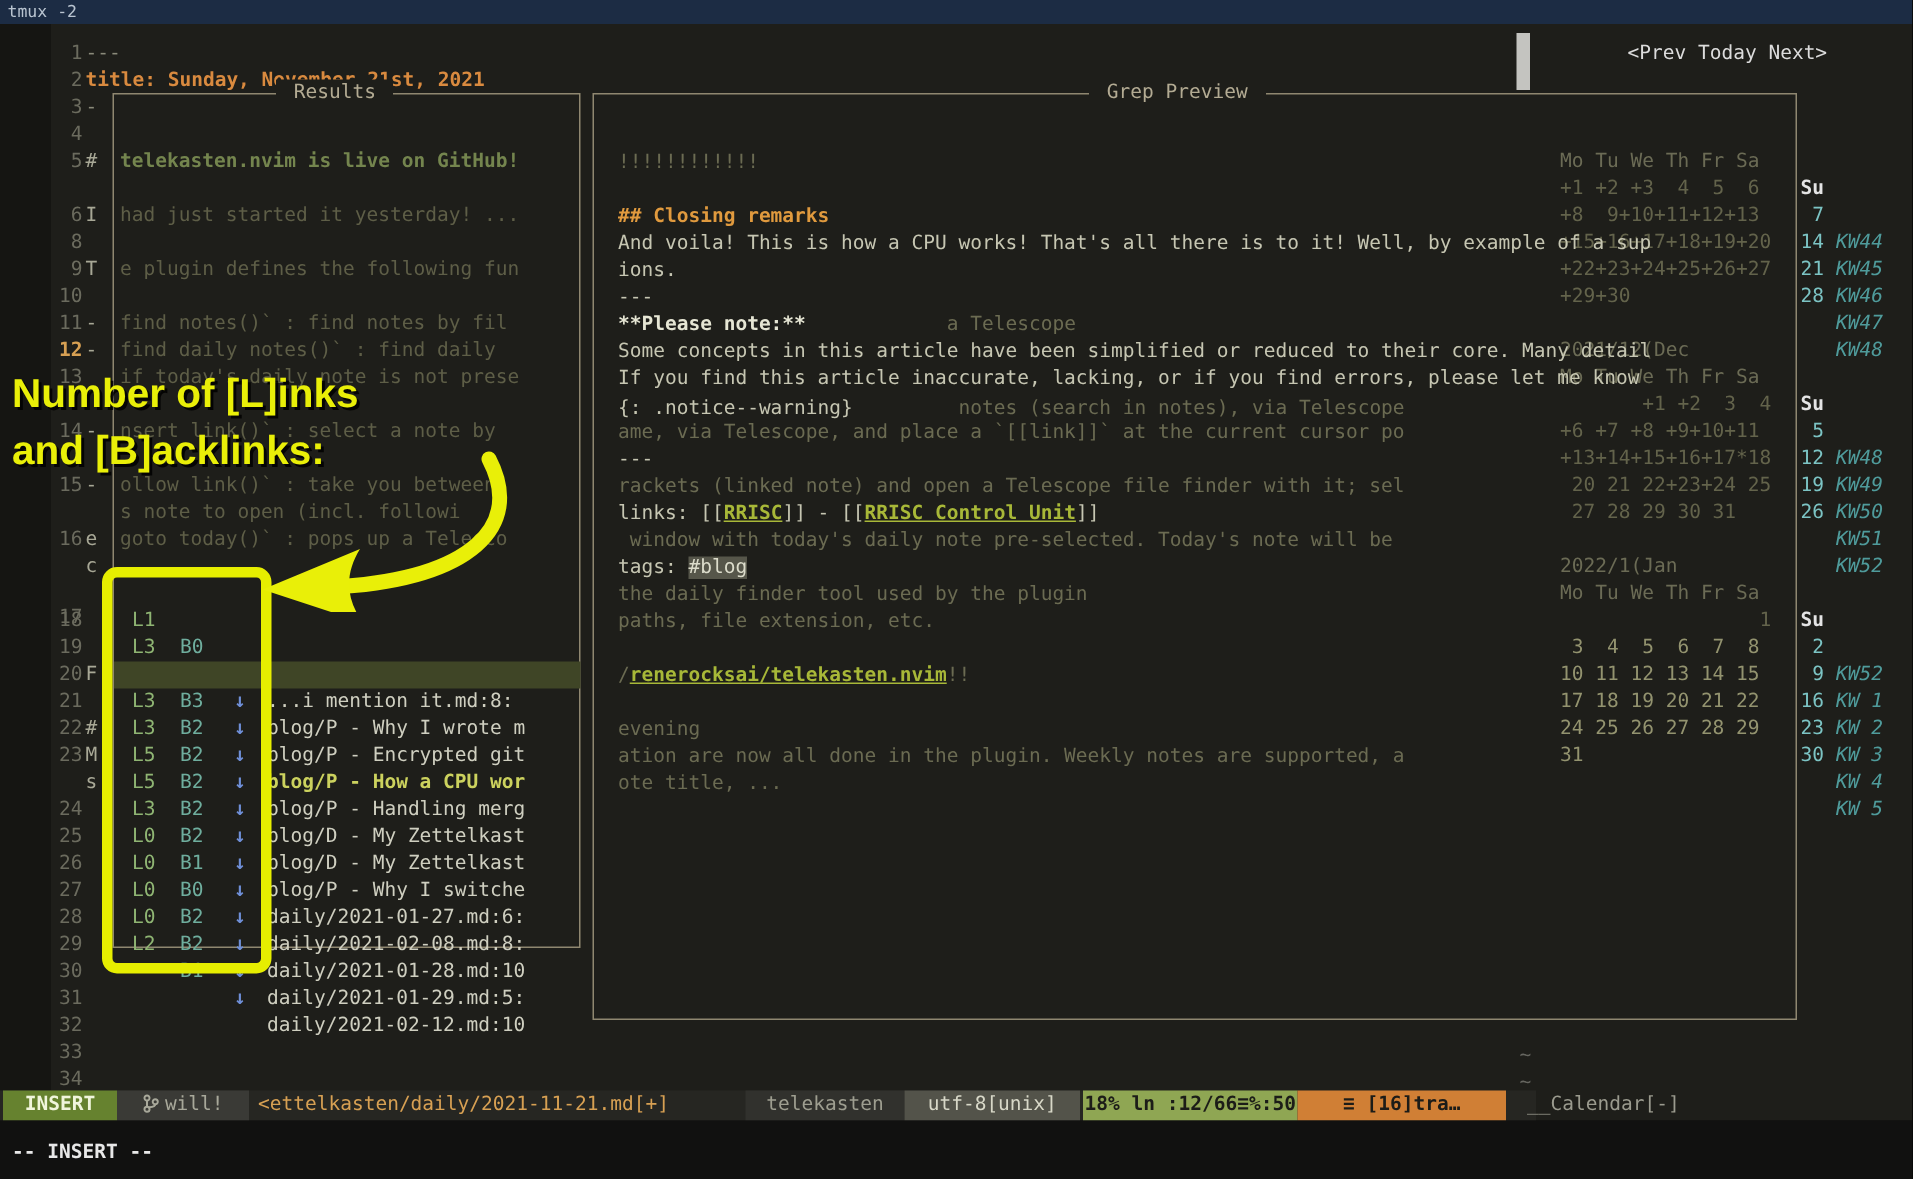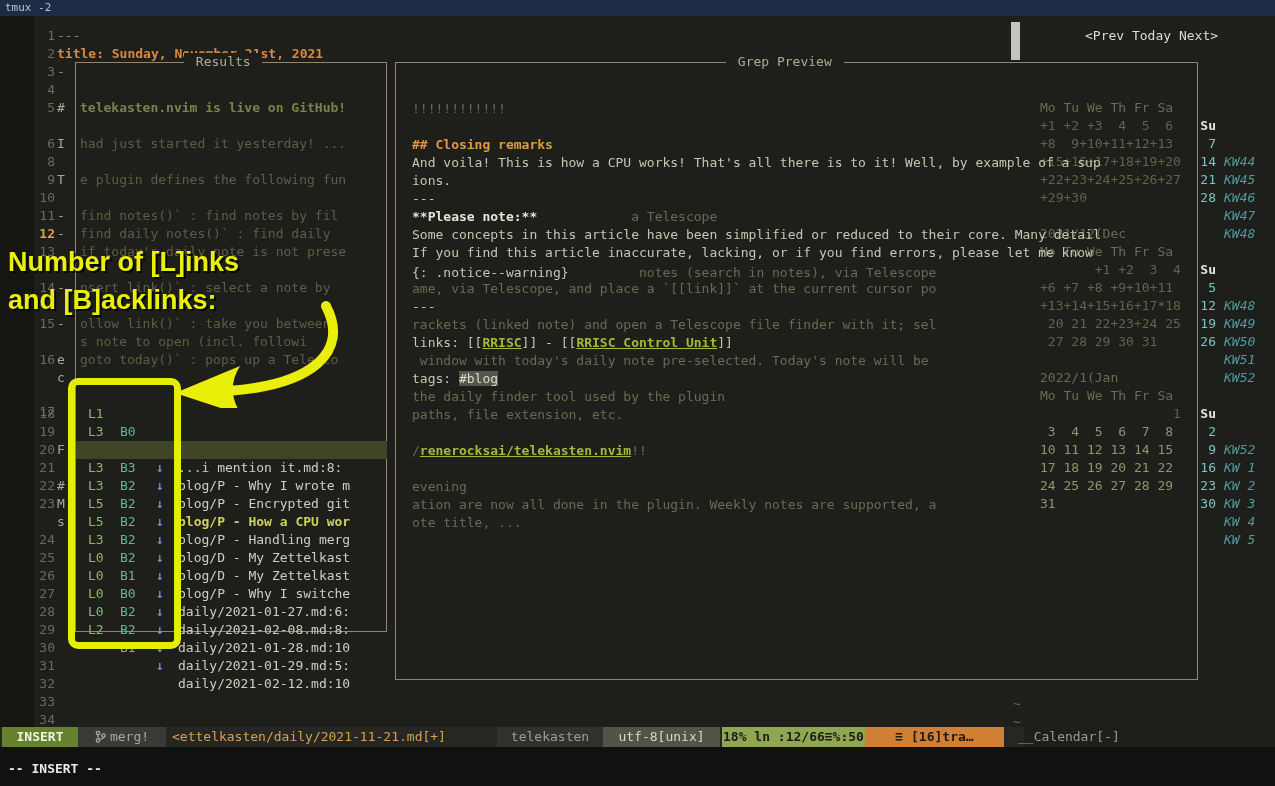--- a/index.html
+++ b/index.html
@@ -506,21 +506,21 @@
   
   <div class="sl">
     <span class="slseg sl-mode">INSERT</span>
     <span class="slseg sl-branch"><svg class="branch-icon" width="11" height="13" viewBox="0 0 11 13">
           <g fill="none" stroke="#a8a89a" stroke-width="1.3">
             <circle cx="3" cy="3" r="1.7"></circle>
             <circle cx="3" cy="10.5" r="1.7"></circle>
             <circle cx="8.5" cy="5.5" r="1.7"></circle>
             <path d="M3 4.7 V8.8 M8.5 7.2 C8.5 9.5 4.5 9 3.6 9.3"></path>
           </g>
-        </svg><span>merg!</span></span>
+        </svg><span>will!</span></span>
     <span class="slseg sl-file">&lt;ettelkasten/daily/2021-11-21.md[+]</span>
     <span class="slseg sl-ft">telekasten</span>
     <span class="slseg sl-enc">utf-8[unix]</span>
     <span class="slseg sl-pos">18% ln :12/66≡%:50</span>
     <span class="slseg sl-buf">≡ [16]tra…</span>
     <span class="slseg sl-cal">__Calendar[-]</span>
   </div>
 
   
   <div class="cmdarea"></div>

